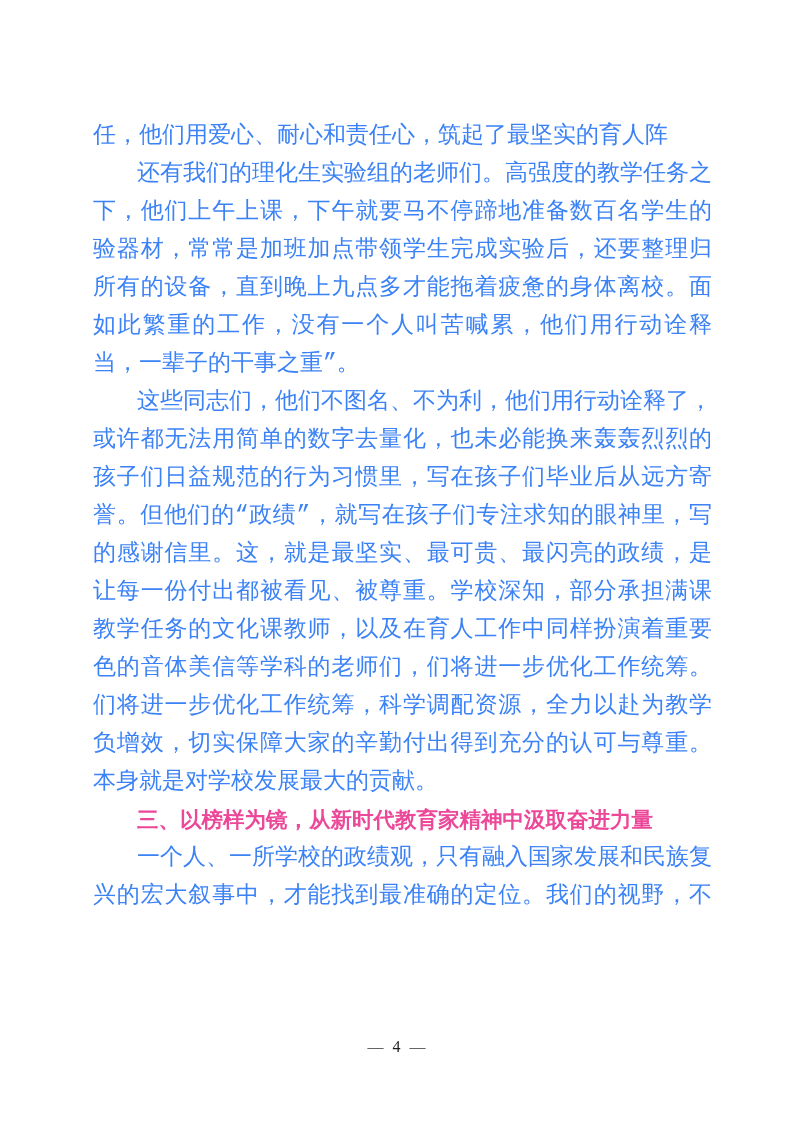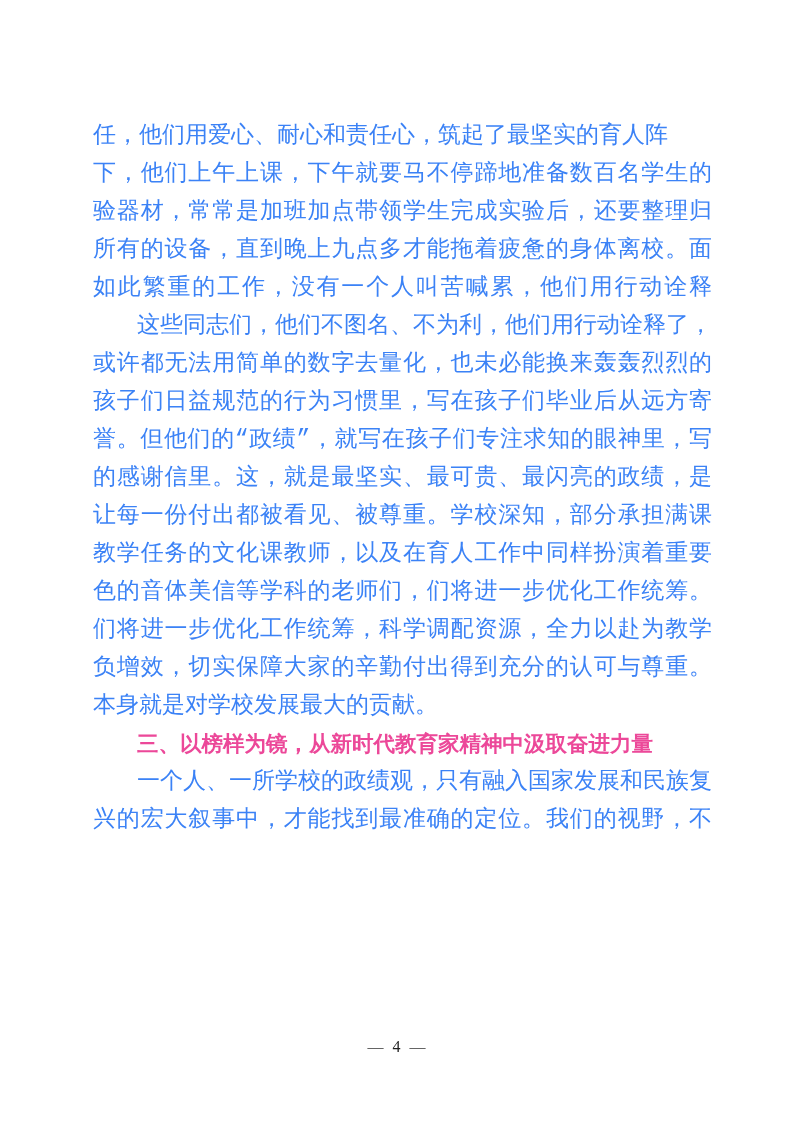--- a/index.html
+++ b/index.html
@@ -65,24 +65,26 @@
     margin: 0 9px;
     color: #1f1f1f;
   }
 </style>
 </head>
 <body>
 
 <div class="page">
   <div class="content">
       <div class="line para-end">任，他们用爱心、耐心和责任心，筑起了最坚实的育人阵地。</div>
+      <div class="line para-start">还有我们的理化生实验组的老师们。高强度的教学任务之</div>
       <div class="line body">下，他们上午上课，下午就要马不停蹄地准备数百名学生的实</div>
       <div class="line body">验器材，常常是加班加点带领学生完成实验后，还要整理归位</div>
       <div class="line body">所有的设备，直到晚上九点多才能拖着疲惫的身体离校。面对</div>
       <div class="line body">如此繁重的工作，没有一个人叫苦喊累，他们用行动诠释了“担</div>
+      <div class="line para-end">当，一辈子的干事之重”。</div>
       <div class="line para-start">这些同志们，他们不图名、不为利，他们用行动诠释了，</div>
       <div class="line body">或许都无法用简单的数字去量化，也未必能换来轰轰烈烈的荣</div>
       <div class="line body">孩子们日益规范的行为习惯里，写在孩子们毕业后从远方寄来</div>
       <div class="line body">誉。但他们的“政绩”，就写在孩子们专注求知的眼神里，写在</div>
       <div class="line body">的感谢信里。这，就是最坚实、最可贵、最闪亮的政绩，是真</div>
       <div class="line body">让每一份付出都被看见、被尊重。学校深知，部分承担满课时</div>
       <div class="line body">教学任务的文化课教师，以及在育人工作中同样扮演着重要角</div>
       <div class="line body">色的音体美信等学科的老师们，们将进一步优化工作统筹。我</div>
       <div class="line body">们将进一步优化工作统筹，科学调配资源，全力以赴为教学减</div>
       <div class="line body">负增效，切实保障大家的辛勤付出得到充分的认可与尊重。我</div>

